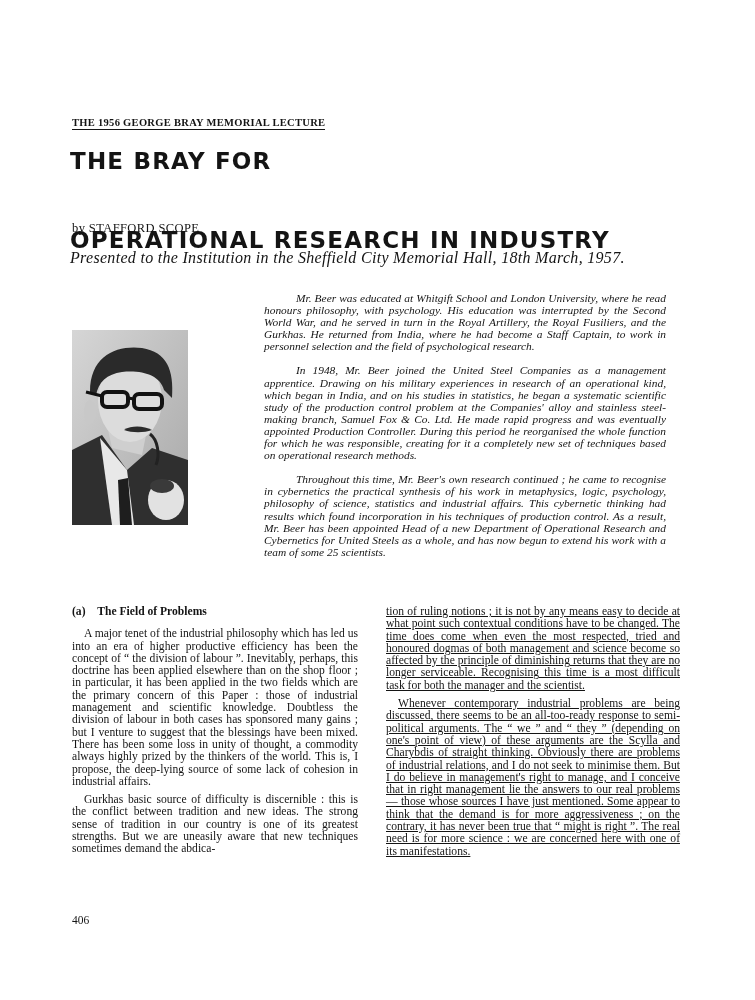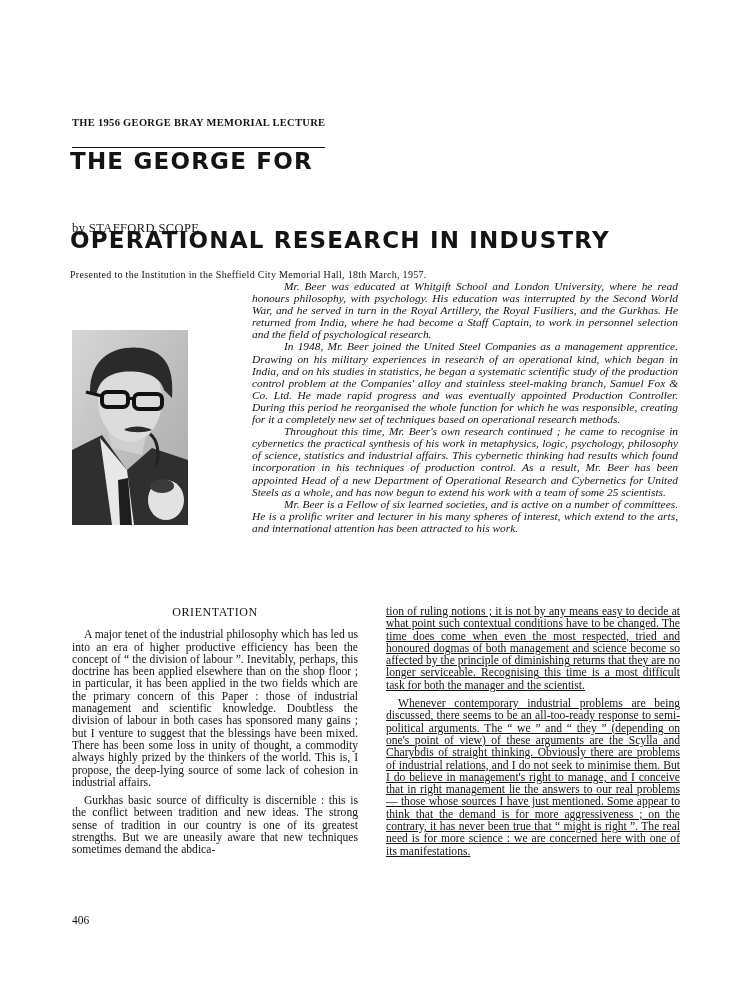--- a/index.html
+++ b/index.html
@@ -1,41 +1,41 @@
 <!DOCTYPE html>
 <html><head>
 <meta charset="utf-8">
 <style>
   html, body { margin: 0; padding: 0; background: #ffffff; }
   body { width: 755px; height: 1000px; position: relative; overflow: hidden; color: #141414; font-family: "Liberation Serif", "DejaVu Serif", serif; }
   .abs { position: absolute; }
-  .series { left: 72px; top: 117px; font-size: 10.5px; font-weight: bold; letter-spacing: 0.3px; border-bottom: 1.6px solid #141414; padding-bottom: 19px; white-space: nowrap; }
+  .series { left: 72px; top: 117px; font-size: 10.5px; font-weight: bold; letter-spacing: 0.3px; border-bottom: 1.6px solid #141414; padding-bottom: 1px; white-space: nowrap; }
   .title { left: 70px; font-family: "DejaVu Sans", "Liberation Sans", sans-serif; font-weight: bold; font-size: 23px; letter-spacing: 1.2px; white-space: nowrap; }
   .t1 { top: 148px; }
   .t2 { top: 182px; margin-top: 45px; }
   .byline { left: 72px; top: 221px; font-size: 12.5px; letter-spacing: 0.4px; white-space: nowrap; }
-  .presented { left: 70px; top: 249px; font-size: 10px; letter-spacing: 0.3px; white-space: nowrap; margin-top: 20px; }
+  .presented { left: 70px; top: 249px; font-size: 16px; font-style: italic; letter-spacing: 0.3px; white-space: nowrap; }
   .photo { left: 72px; top: 330px; width: 116px; height: 195px; overflow: hidden; background: #c9c9c9; }
   .bio { left: 252px; top: 280px; width: 426px; font-size: 11.4px; line-height: 12.1px; font-style: italic; text-align: justify; }
-  .bio p { margin: 0; text-indent: 32px; }
+  .bio p { margin: 12px; text-indent: 32px; }
   .col { font-size: 11.6px; line-height: 12.3px; text-align: justify; }
   .col-left { left: 72px; top: 606px; width: 286px; }
   .col-right { left: 386px; top: 606px; width: 294px; text-decoration: underline; }
   .col p { margin: 0 0 6px 0; text-indent: 12px; }
   .col p.cont { text-indent: 0; }
   .section { text-align: center; font-size: 12px; letter-spacing: 0.6px; margin: 0 0 11px 0; }
   .subsection { font-weight: bold; font-size: 11.6px; margin: 0 0 10px 0; }
   .subsection .num { margin-right: 9px; }
   .pagenum { left: 72px; top: 914px; font-size: 11.5px; }
 </style>
 </head>
 <body>
 
 <div class="abs series">THE 1956 GEORGE BRAY MEMORIAL LECTURE</div>
-<div class="abs title t1">THE GEORGE FOR</div>
+<div class="abs title t1">THE BRAY FOR</div>
 <div class="abs title t2">OPERATIONAL RESEARCH IN INDUSTRY</div>
 <div class="abs byline">by STAFFORD SCOPE</div>
 <div class="abs presented">Presented to the Institution in the Sheffield City Memorial Hall, 18th March, 1957.</div>
 
 <div class="abs photo">
   <svg width="116" height="195" viewBox="0 0 116 195">
     <defs>
       <linearGradient id="bg" x1="0" y1="0" x2="1" y2="1">
         <stop offset="0" stop-color="#d6d6d6"></stop>
         <stop offset="1" stop-color="#a8a8a8"></stop>
@@ -67,25 +67,27 @@
     <path d="M78 104 C86 110 88 125 84 135" stroke="#222" stroke-width="3" fill="none"></path>
     <ellipse cx="94" cy="170" rx="18" ry="20" fill="#e2e2e2"></ellipse>
     <ellipse cx="90" cy="156" rx="12" ry="7" fill="#3a3a3a"></ellipse>
   </svg>
 </div>
 
 <div class="abs bio">
   <p>Mr. Beer was educated at Whitgift School and London University, where he read honours philosophy, with psychology. His education was interrupted by the Second World War, and he served in turn in the Royal Artillery, the Royal Fusiliers, and the Gurkhas. He returned from India, where he had become a Staff Captain, to work in personnel selection and the field of psychological research.</p>
   <p>In 1948, Mr. Beer joined the United Steel Companies as a management apprentice. Drawing on his military experiences in research of an operational kind, which began in India, and on his studies in statistics, he began a systematic scientific study of the production control problem at the Companies' alloy and stainless steel-making branch, Samuel Fox &amp; Co. Ltd. He made rapid progress and was eventually appointed Production Controller. During this period he reorganised the whole function for which he was responsible, creating for it a completely new set of techniques based on operational research methods.</p>
   <p>Throughout this time, Mr. Beer's own research continued ; he came to recognise in cybernetics the practical synthesis of his work in metaphysics, logic, psychology, philosophy of science, statistics and industrial affairs. This cybernetic thinking had results which found incorporation in his techniques of production control. As a result, Mr. Beer has been appointed Head of a new Department of Operational Research and Cybernetics for United Steels as a whole, and has now begun to extend his work with a team of some 25 scientists.</p>
-  <p>Mr. Beer is a Fellow of six learned societies, and is active on a number of committees. He is a prolific writer and lecturer in his many spheres of interest, which extend to the arts, and international attention has been attracted to his work.</p>
 </div>
 
 <div class="abs col col-left">
-  <div class="section">ORIENTATION</div>
+  <div class="subsection">
+    <span class="num">(a)</span>
+    <span>The Field of Problems</span>
+  </div>
   <p>A major tenet of the industrial philosophy which has led us into an era of higher productive efficiency has been the concept of “ the division of labour ”. Inevitably, perhaps, this doctrine has been applied elsewhere than on the shop floor ; in particular, it has been applied in the two fields which are the primary concern of this Paper : those of industrial management and scientific knowledge. Doubtless the division of labour in both cases has sponsored many gains ; but I venture to suggest that the blessings have been mixed. There has been some loss in unity of thought, a commodity always highly prized by the thinkers of the world. This is, I propose, the deep-lying source of some lack of cohesion in industrial affairs.</p>
   <p>Gurkhas basic source of difficulty is discernible : this is the conflict between tradition and new ideas. The strong sense of tradition in our country is one of its greatest strengths. But we are uneasily aware that new techniques sometimes demand the abdica-</p>
 </div>
 
 <div class="abs col col-right">
   <p class="cont">tion of ruling notions ; it is not by any means easy to decide at what point such contextual conditions have to be changed. The time does come when even the most respected, tried and honoured dogmas of both management and science become so affected by the principle of diminishing returns that they are no longer serviceable. Recognising this time is a most difficult task for both the manager and the scientist.</p>
   <p>Whenever contemporary industrial problems are being discussed, there seems to be an all-too-ready response to semi-political arguments. The “ we ” and “ they ” (depending on one's point of view) of these arguments are the Scylla and Charybdis of straight thinking. Obviously there are problems of industrial relations, and I do not seek to minimise them. But I do believe in management's right to manage, and I conceive that in right management lie the answers to our real problems — those whose sources I have just mentioned. Some appear to think that the demand is for more aggressiveness ; on the contrary, it has never been true that “ might is right ”. The real need is for more science : we are concerned here with one of its manifestations.</p>
 </div>
 
 <div class="abs pagenum">406</div>

